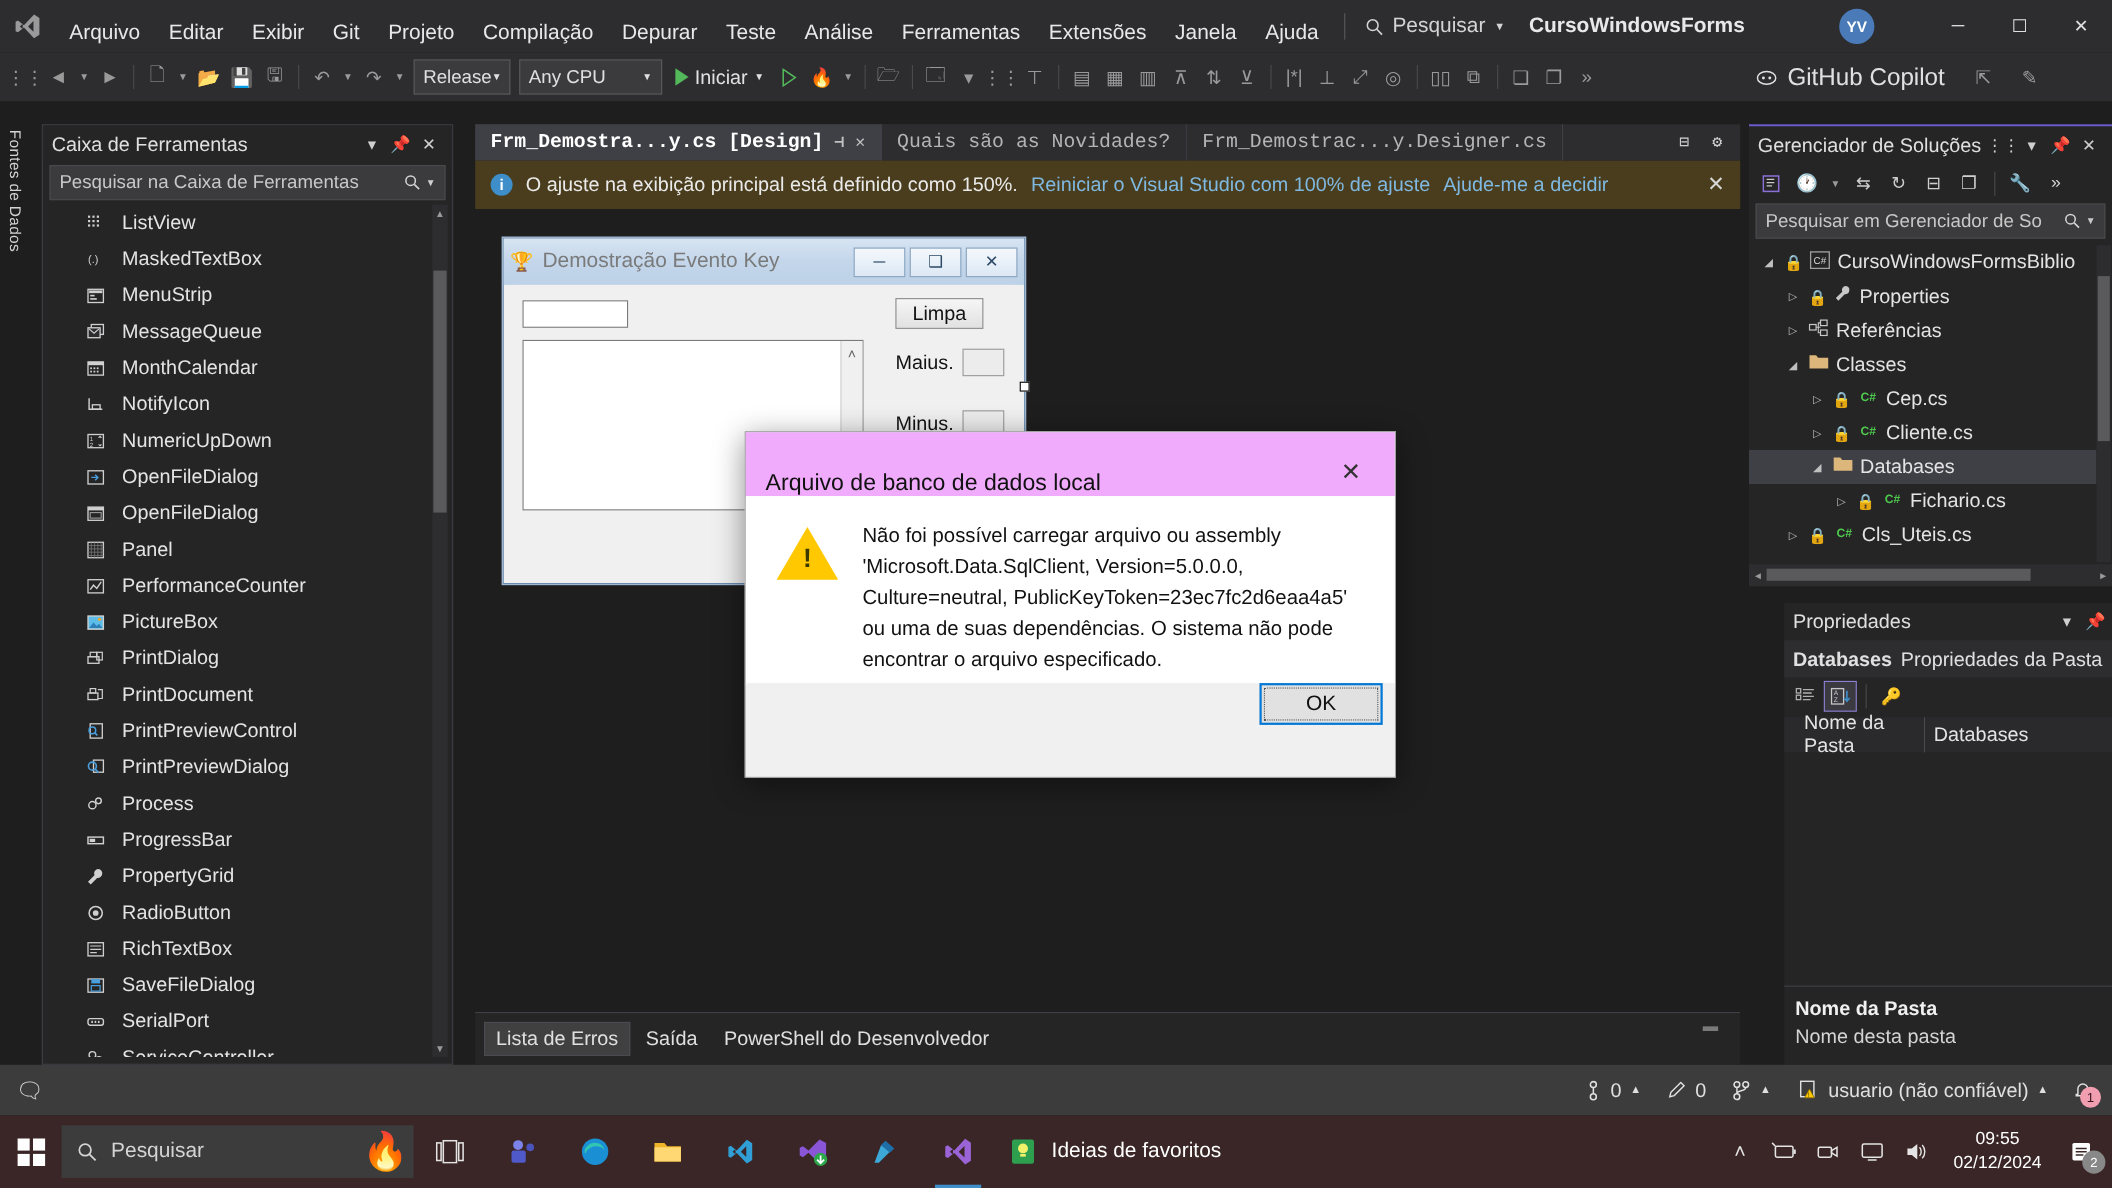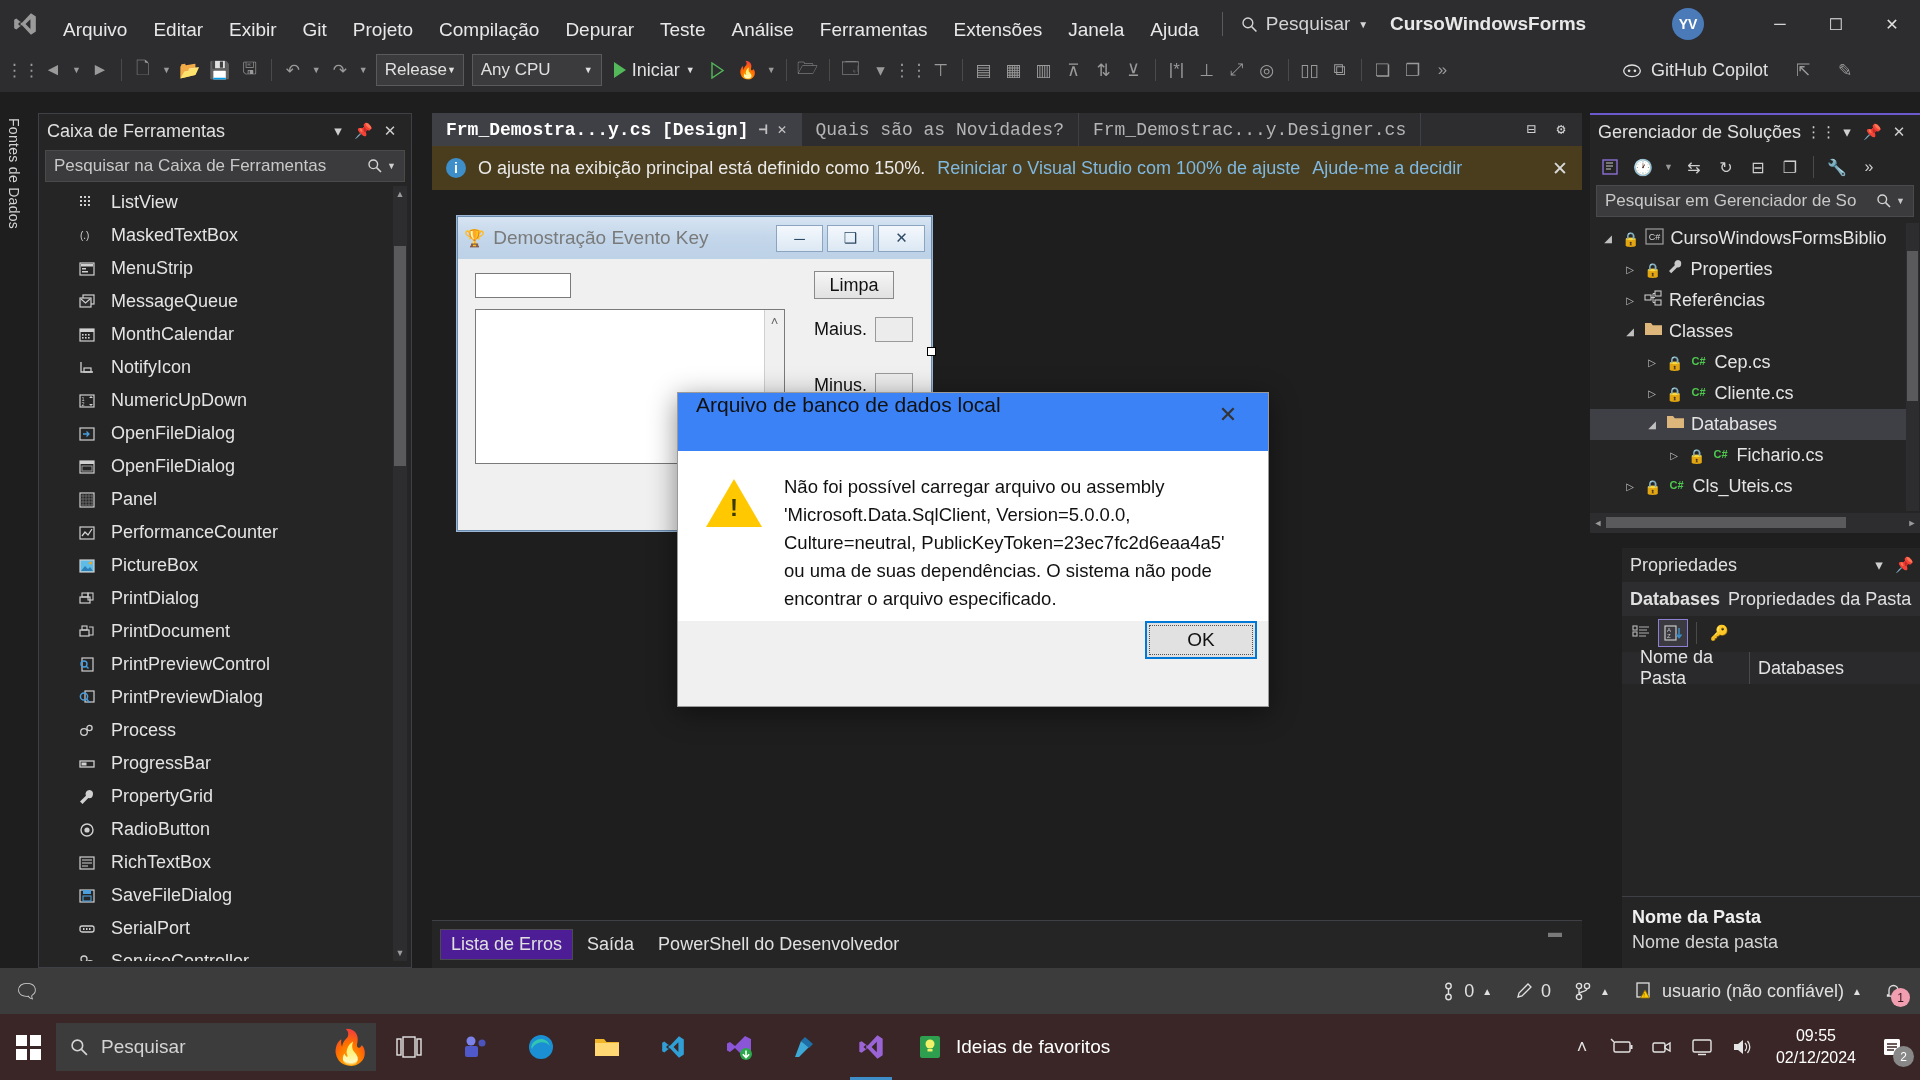--- a/index.html
+++ b/index.html
@@ -52,21 +52,21 @@
   .tb-caret { color:#9a9a9a; font-size:9px; padding:0 4px; }
   .tb-combo {
     height:32px; background:#3b3b3d; border:1px solid #5a5a5c; color:#e0e0e0;
     font-size:17px; display:flex; align-items:center; padding:0 8px; margin:0 4px;
     justify-content:space-between; cursor:default;
   }
   .tb-run { display:flex; align-items:center; gap:6px; color:#e0e0e0; font-size:18px;
             padding:0 8px; height:34px; cursor:default; }
   .tri-green { width:0;height:0;border-left:12px solid #53b85a;border-top:8px solid transparent;border-bottom:8px solid transparent; }
   .copilot-area { position:absolute; right:60px; top:48px; height:44px; display:flex; align-items:center; gap:12px; }
-  .copilot-btn { display:flex; align-items:center; gap:8px; color:#e0e0e0; font-size:18px; padding:0 8px; height:34px; cursor:default;}
+  .copilot-btn { display:flex; align-items:center; gap:8px; color:#e0e0e0; font-size:22px; padding:0 8px; height:34px; cursor:default;}
 
   
   .vtabs {
     position:absolute; left:0; top:110px; width:30px;
     color:#d4d4d4; font-size:14px;
   }
   .vtab {
     writing-mode: vertical-rl; text-orientation: mixed;
     padding:8px 6px; cursor:default; white-space:nowrap; letter-spacing:0.3px;
   }
@@ -173,21 +173,21 @@
     position:absolute; width:9px; height:9px; background:#fff; border:1px solid #000;
   }
 
   
   .botpanel {
     position:absolute; left:432px; top:920px; width:1150px; height:48px;
     background:#252526; border-top:1px solid #3f3f46;
   }
   .botpanel .row { display:flex; align-items:center; height:46px; padding-left:8px; gap:4px;}
   .btab { color:#e0e0e0; font-size:18px; padding:4px 10px; cursor:default; }
-  .btab.active { background:#4c1d95; border:1px solid #4a4a50; }
+  .btab.active { background:#404040; border:1px solid #4a4a50; }
   .botpanel .grip { position:absolute; right:20px; top:3px; color:#7a7a7a; font-size:14px;}
 
   
   .solexp {
     position:absolute; left:1590px; top:113px; width:330px; height:420px;
     background:#252526; border-top:2px solid #6a5acd;
   }
   .se-toolbar { height:36px; display:flex; align-items:center; padding:0 6px; gap:2px; }
   .se-ic { width:30px; height:30px; display:flex; align-items:center; justify-content:center;
            color:#cfcfcf; font-size:16px; cursor:default; }
@@ -274,21 +274,21 @@
 
   
   .overlay { position:absolute; left:0; top:0; width:1920px; height:1080px; }
   .dialog {
     position:absolute; left:677px; top:392px; width:592px; height:315px;
     background:#f0f0f0; border:1px solid #9a9a9a;
     box-shadow:0 6px 26px rgba(0,0,0,.45);
     font-family:"Liberation Sans", sans-serif;
   }
   .dlg-title {
-    height:58px; background:#3b82f6; display:flex; align-items:flex-start; padding:0 18px;
+    height:58px; background:#f0abfc; display:flex; align-items:flex-end; padding:0 18px;
   }
   .dlg-title .t { font-size:21px; color:#111; flex:1; }
   .dlg-title .x { font-size:22px; color:#333; width:44px; height:44px; display:flex;
                   align-items:center; justify-content:center; cursor:pointer; }
   .dlg-body {
     background:#ffffff; height:172px; display:flex; gap:22px; padding:22px 24px 0 28px;
   }
   .warn-tri {
     width:0;height:0;border-left:28px solid transparent;border-right:28px solid transparent;
     border-bottom:48px solid #ffc800; position:relative; flex-shrink:0; margin-top:6px;

